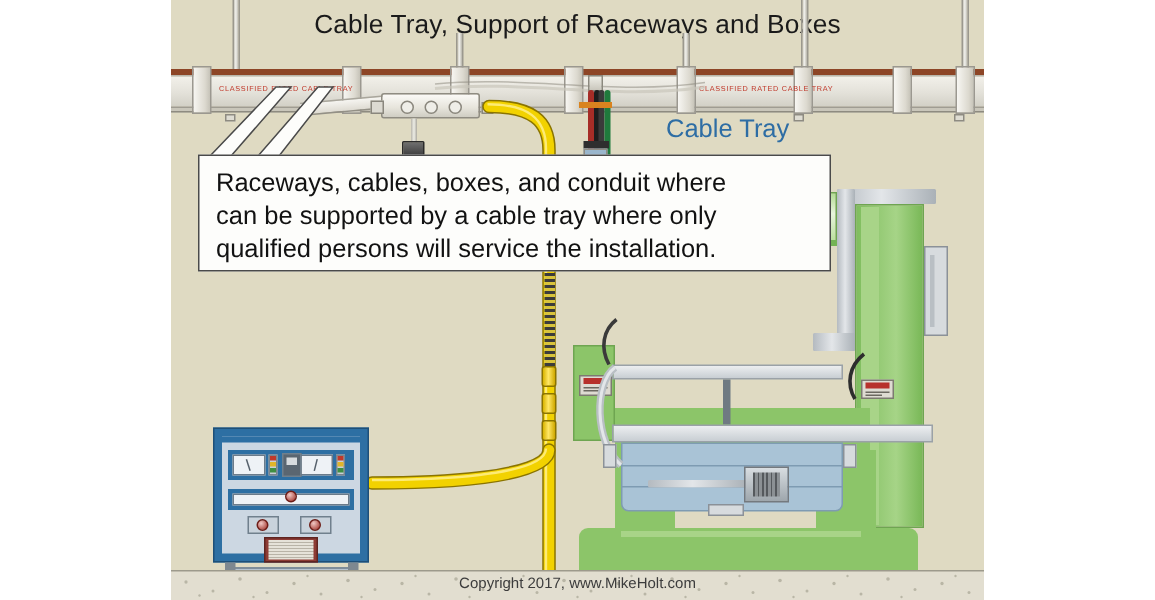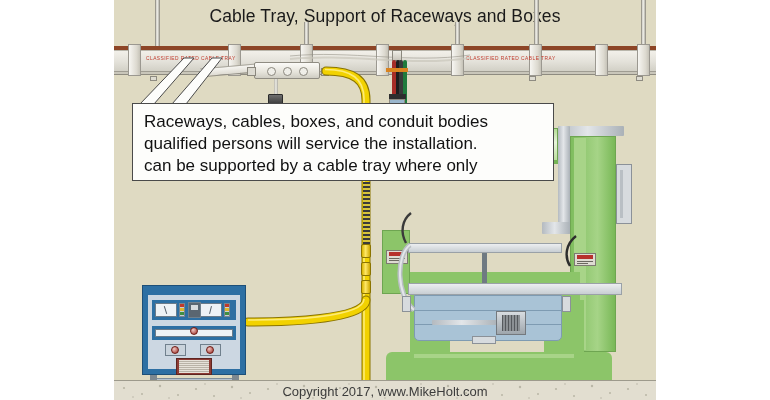--- a/index.html
+++ b/index.html
@@ -222,21 +222,21 @@
     position:absolute; left:18px; top:103px; width:422px; height:78px;
     background:#fdfdfb; border:1px solid #4a4a4a;
     padding:7px 10px 0 11px;
     font-size:17px; line-height:22px; color:#121212;
   }
   .callout-tail { position:absolute; left:18px; top:56px; width:120px; height:48px; }
 
   
   .copyright {
     position:absolute; left:0; top:384px; width:542px; text-align:center;
-    font-size:13px; color:#3c3c3c;
+    font-size:10px; color:#3c3c3c;
   }
 </style>
 </head>
 <body>
 
 <div id="stage">
 
   <div class="panel">
 
     <div class="title">Cable Tray, Support of Raceways and Boxes</div>
@@ -310,20 +310,21 @@
       <div class="flex-c" style="left:8px;  background:#1e1e1e;"></div>
       <div class="flex-c" style="left:11px; background:#3a3a3a;"></div>
       <div class="flex-c" style="left:14.5px;background:#1f7a3c;"></div>
       <div class="flex-band" style="top:8px;"></div>
       <div class="flex-clamp" style="top:34px;"></div>
       <div class="flex-coup" style="top:39px;height:10px;background:#9ab6cc;"></div>
       <div class="flex-band" style="top:49px;"></div>
       <div class="flex-coup" style="top:53px;height:14px;"></div>
     </div>
 
+    <div class="ct-label">Cable Tray</div>
     <div class="ct-dot"></div>
     <div class="ct-dot-c"></div>
 
     <div class="mach">
 
       <div class="g" style="left:262px;top:112px;width:24px;height:50px;"></div>
 
       <div class="mach-head" style="left:262px;top:128px;width:182px;height:34px;border:1px solid #6ea551;"></div>
       <div class="g3" style="left:262px;top:160px;width:182px;height:4px;"></div>
 
@@ -425,23 +426,23 @@
       <div class="foot" style="left:36px;top:375px;width:7px;height:9px;"></div>
       <div class="foot" style="left:118px;top:375px;width:7px;height:9px;"></div>
     </div>
 
     <svg class="callout-tail">
       <path d="M8 48 L52 2 L62 2 L22 48 Z" fill="#fdfdfb" stroke="#4a4a4a" stroke-width="1"></path>
       <path d="M40 48 L80 2 L90 2 L54 48 Z" fill="#fdfdfb" stroke="#4a4a4a" stroke-width="1"></path>
     </svg>
 
     <div class="callout">
-      <div>Raceways, cables, boxes, and conduit bodies</div>
+      <div>Raceways, cables, boxes, and conduit where</div>
+      <div>can be supported by a cable tray where only</div>
       <div>qualified persons will service the installation.</div>
-      <div>can be supported by a cable tray where only</div>
     </div>
 
     <div class="floor">
       <svg width="542" height="20">
         <g fill="#b9b6a6">
           <circle cx="10" cy="7" r="1.1"></circle>
             <circle cx="28" cy="13" r="1"></circle>
             <circle cx="46" cy="5" r="1.2"></circle>
           <circle cx="64" cy="14" r="1"></circle>
             <circle cx="82" cy="8" r="1.1"></circle>

